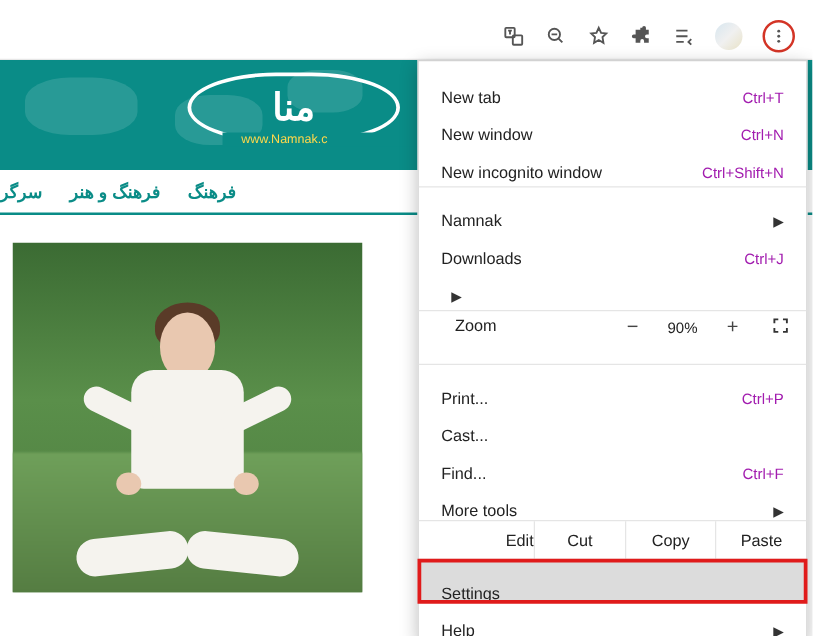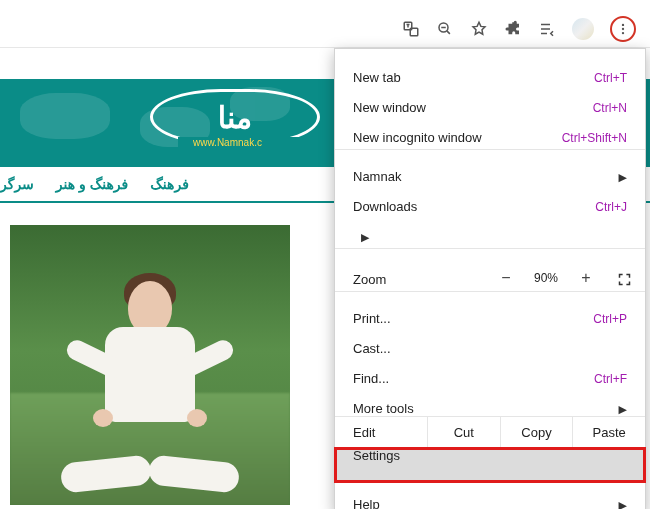--- a/index.html
+++ b/index.html
@@ -41,21 +41,20 @@
   .avatar-blob {
     width: 22px; height: 22px;
     border-radius: 50%;
     background: linear-gradient(135deg, #d7e6ef 0%, #f0f0f0 50%, #e9e3c7 100%);
   }
   
   .page {
     position: absolute;
     top: 48px; left: 0; right: 0; bottom: 0;
     background: #fff;
-    margin-top: 31px;
   }
   .site-header {
     background: #0a8c87;
     height: 88px;
     position: relative;
     overflow: hidden;
   }
   .world-map {
     position: absolute;
     inset: 0;
@@ -156,41 +155,42 @@
     height: 30px;
     padding: 0 18px;
     justify-content: space-between;
     cursor: default;
   }
   .menu .row .label { flex: 1; }
   .menu .row .accel { color: #a21caf; font-size: 12px; }
   .menu .row .arrow { color: #333; font-size: 11px; margin-left: 8px; }
   .menu .sep { height: 1px; background: #e5e5e5; margin: 4px 0; }
   .zoom-row {
-    display: flex; align-items: flex-end; height: 34px;
+    display: flex; align-items: flex-start; height: 34px;
     padding-left: 18px;
+    margin-left: 11px;
   }
   .zoom-row .zlabel { flex: 1; }
   .zoom-ctrl { display:flex; align-items:center; gap:0; }
   .zoom-btn { width:34px; text-align:center; color:#444; font-size:16px; }
   .zoom-val { width:46px; text-align:center; font-size:12px; }
   .fs-btn { width:42px; display:flex; align-items:center; justify-content:center; }
   .edit-row {
     display:flex; align-items:center; height:32px;
     border-top: 1px solid #e5e5e5; border-bottom: 1px solid #e5e5e5;
   }
-  .edit-row .elabel { width: 92px; padding-left:18px; }
+  .edit-row .elabel { width: 92px; padding-left:18px;text-align:right; }
   .edit-row .ecell {
     flex:1; text-align:center; border-left:1px solid #e5e5e5;
     height:100%; display:flex; align-items:center; justify-content:center;
   }
   .settings-row {
     height: 34px;
     background: #dcdcdc;
-    display:flex; align-items:flex-start;
+    display:flex; align-items:flex-end;
     padding: 0 18px;
     outline: 3px solid #e01b1b;
     outline-offset: -2px;
     position: relative;
   }
   svg { display: block; }
 </style>
 </head>
 <body>
 

